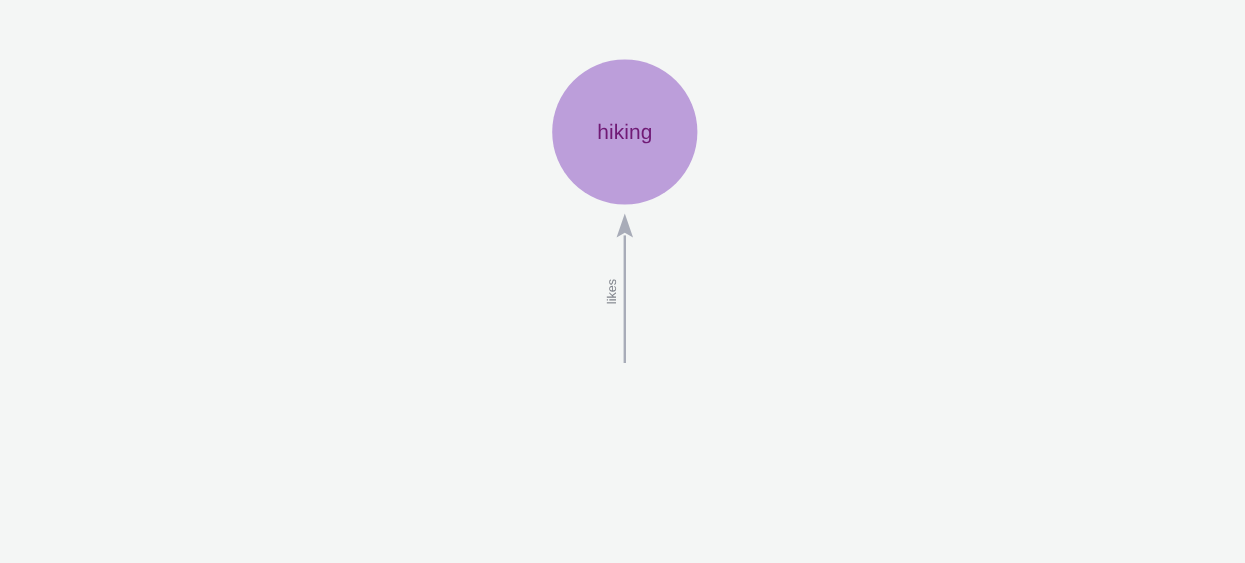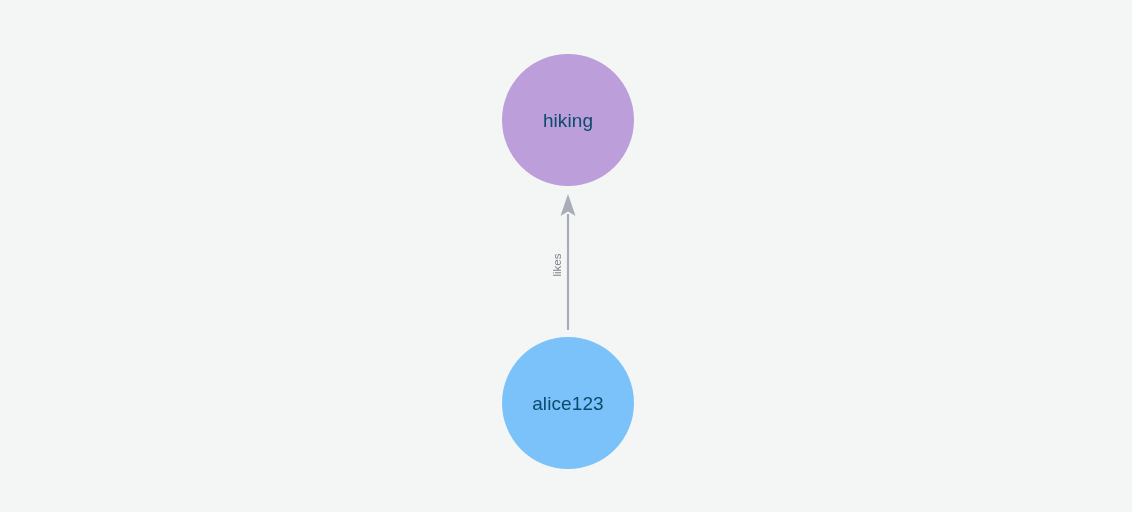--- a/index.html
+++ b/index.html
@@ -30,21 +30,21 @@
     position: absolute;
     border-radius: 50%;
     display: flex;
     align-items: center;
     justify-content: center;
     box-sizing: border-box;
   }
   .node-label {
     font-family: "Liberation Sans", sans-serif;
     font-size: 19px;
-    color: #0c4a6e;
+    color: #701a75;
     line-height: 1;
     letter-spacing: 0.1px;
     white-space: nowrap;
     user-select: none;
   }
   #node-hiking {
     left: 502px;
     top: 54px;
     width: 132px;
     height: 132px;
@@ -88,17 +88,14 @@
   </svg>
 
   <div class="edge-label">
     <span>likes</span>
   </div>
 
   <div class="node" id="node-hiking">
     <span class="node-label">hiking</span>
   </div>
 
-  <div class="node" id="node-alice123">
-    <span class="node-label">alice123</span>
-  </div>
 
 </div>
 
 </body></html>

